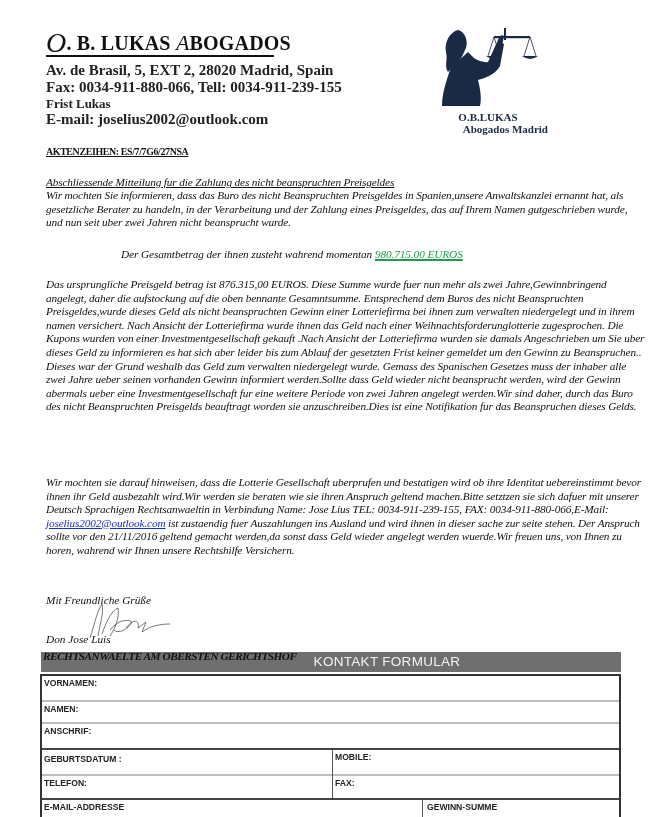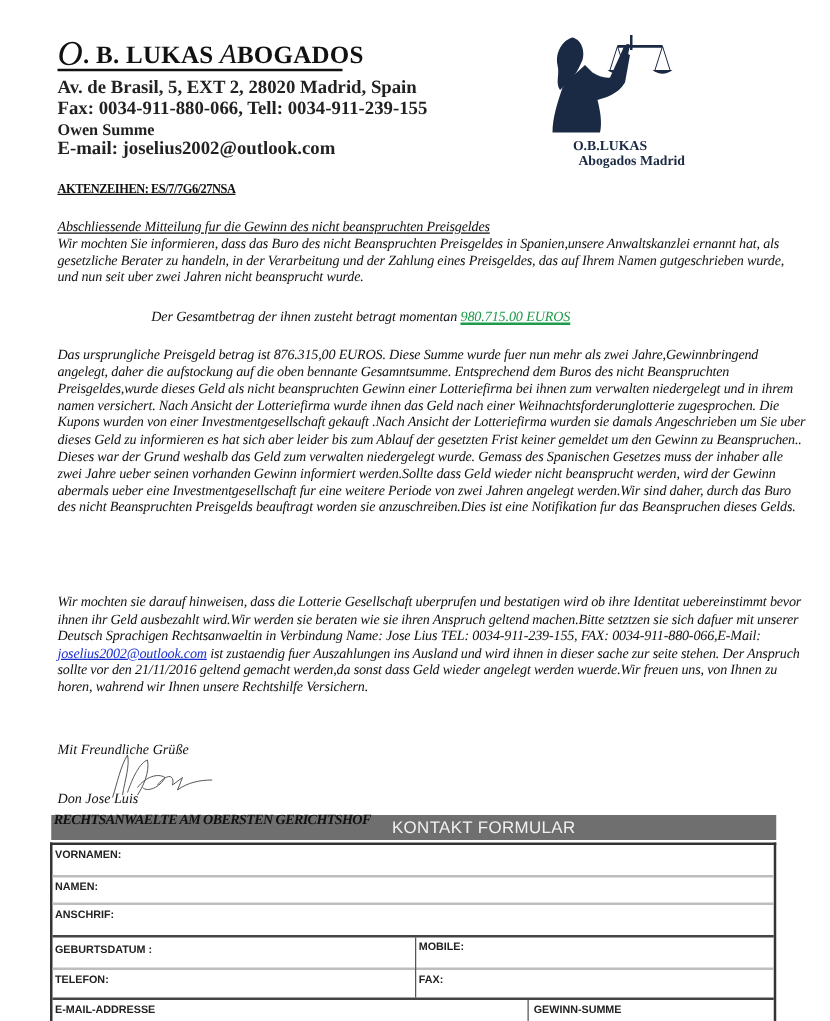--- a/index.html
+++ b/index.html
@@ -52,21 +52,21 @@
   </style>
 </head>
 <body>
 
 <div class="brand">
   <span class="bigo">O</span><span>. B. LUKAS </span><span class="biga">A</span><span>BOGADOS</span>
 </div>
 <div class="brand-rule"></div>
 <div class="addr l1">Av. de Brasil, 5, EXT 2, 28020 Madrid, Spain</div>
 <div class="addr l2">Fax: 0034-911-880-066, Tell: 0034-911-239-155</div>
-<div class="addr l3">Owen Summe</div>
+<div class="addr l3">Frist Lukas</div>
 <div class="addr l4">E-mail: joselius2002@outlook.com</div>
 
 <svg class="logo" viewBox="0 0 120 120">
   <g fill="#1b2a44">
 
     <path d="M30 8 C22 10 16 20 18 30 C20 38 16 44 20 50 L30 40 C34 36 36 30 38 26 C40 20 38 10 30 8 Z"></path>
 
     <path d="M22 48 C28 40 36 34 40 30 L46 36 C52 40 60 42 66 38 L72 20 L76 22 L72 44 C66 54 56 56 50 58 C52 66 54 76 52 84 L14 84 C14 72 18 60 22 48 Z"></path>
 
     <path d="M60 40 L70 18 C71 14 74 12 76 14 L74 24 L66 44 Z"></path>
@@ -79,25 +79,25 @@
     <line x1="102" y1="15" x2="108" y2="34" stroke="#1b2a44" stroke-width="0.8"></line>
     <path d="M58 34 Q66 40 74 34 Z"></path>
     <path d="M94 34 Q102 40 110 34 Z"></path>
   </g>
 </svg>
 <div class="logo-cap1">O.B.LUKAS</div>
 <div class="logo-cap2">Abogados Madrid</div>
 
 <div class="ref">AKTENZEIHEN: ES/7/7G6/27NSA</div>
 
-<div class="subject"> Abschliessende Mitteilung fur die Gewinn des nicht beanspruchten Preisgeldes</div>
+<div class="subject"> Abschliessende Mitteilung fur die Zahlung des nicht beanspruchten Preisgeldes</div>
 <div class="para p1">Wir mochten Sie informieren, dass das Buro des nicht Beanspruchten Preisgeldes in Spanien,unsere Anwaltskanzlei ernannt hat, als gesetzliche Berater zu handeln, in der Verarbeitung und der Zahlung eines Preisgeldes, das auf Ihrem Namen gutgeschrieben wurde, und nun seit uber zwei Jahren nicht beansprucht wurde.</div>
 
 <div class="total">
-  <span>Der Gesamtbetrag der ihnen zusteht betragt momentan </span><span class="amt">980.715.00 EUROS</span>
+  <span>Der Gesamtbetrag der ihnen zusteht wahrend momentan </span><span class="amt">980.715.00 EUROS</span>
 </div>
 
 <div class="para p2">Das ursprungliche Preisgeld betrag ist 876.315,00 EUROS. Diese Summe wurde fuer nun mehr als zwei Jahre,Gewinnbringend angelegt, daher die aufstockung auf die oben bennante Gesamntsumme. Entsprechend dem Buros des nicht Beanspruchten Preisgeldes,wurde dieses Geld als nicht beanspruchten Gewinn einer Lotteriefirma bei ihnen zum verwalten niedergelegt und in ihrem namen versichert. Nach Ansicht der Lotteriefirma wurde ihnen das Geld nach einer Weihnachtsforderunglotterie zugesprochen. Die Kupons wurden von einer Investmentgesellschaft gekauft .Nach Ansicht der Lotteriefirma wurden sie damals Angeschrieben um Sie uber dieses Geld zu informieren es hat sich aber leider bis zum Ablauf der gesetzten Frist keiner gemeldet um den Gewinn zu Beanspruchen.. Dieses war der Grund weshalb das Geld zum verwalten niedergelegt wurde. Gemass des Spanischen Gesetzes muss der inhaber alle zwei Jahre ueber seinen vorhanden Gewinn informiert werden.Sollte dass Geld wieder nicht beansprucht werden, wird der Gewinn abermals ueber eine Investmentgesellschaft fur eine weitere Periode von zwei Jahren angelegt werden.Wir sind daher, durch das Buro des nicht Beanspruchten Preisgelds beauftragt worden sie anzuschreiben.Dies ist eine Notifikation fur das Beanspruchen dieses Gelds.</div>
 
 <div class="para p3">
   <span>Wir mochten sie darauf hinweisen, dass die Lotterie Gesellschaft uberprufen und bestatigen wird ob ihre Identitat uebereinstimmt bevor ihnen ihr Geld ausbezahlt wird.Wir werden sie beraten wie sie ihren Anspruch geltend machen.Bitte setztzen sie sich dafuer mit unserer Deutsch Sprachigen Rechtsanwaeltin in Verbindung   Name: Jose Lius TEL: 0034-911-239-155, FAX: 0034-911-880-066,E-Mail: </span><a href="#">joselius2002@outlook.com</a><span> ist zustaendig fuer Auszahlungen ins Ausland und wird ihnen in dieser sache zur seite stehen. Der Anspruch sollte vor den 21/11/2016 geltend gemacht werden,da sonst dass Geld wieder angelegt werden wuerde.Wir freuen uns, von Ihnen zu horen, wahrend wir Ihnen unsere Rechtshilfe Versichern.</span>
 </div>
 
 <div class="greet">Mit Freundliche Grüße</div>
 <svg class="signature" viewBox="0 0 90 40">

